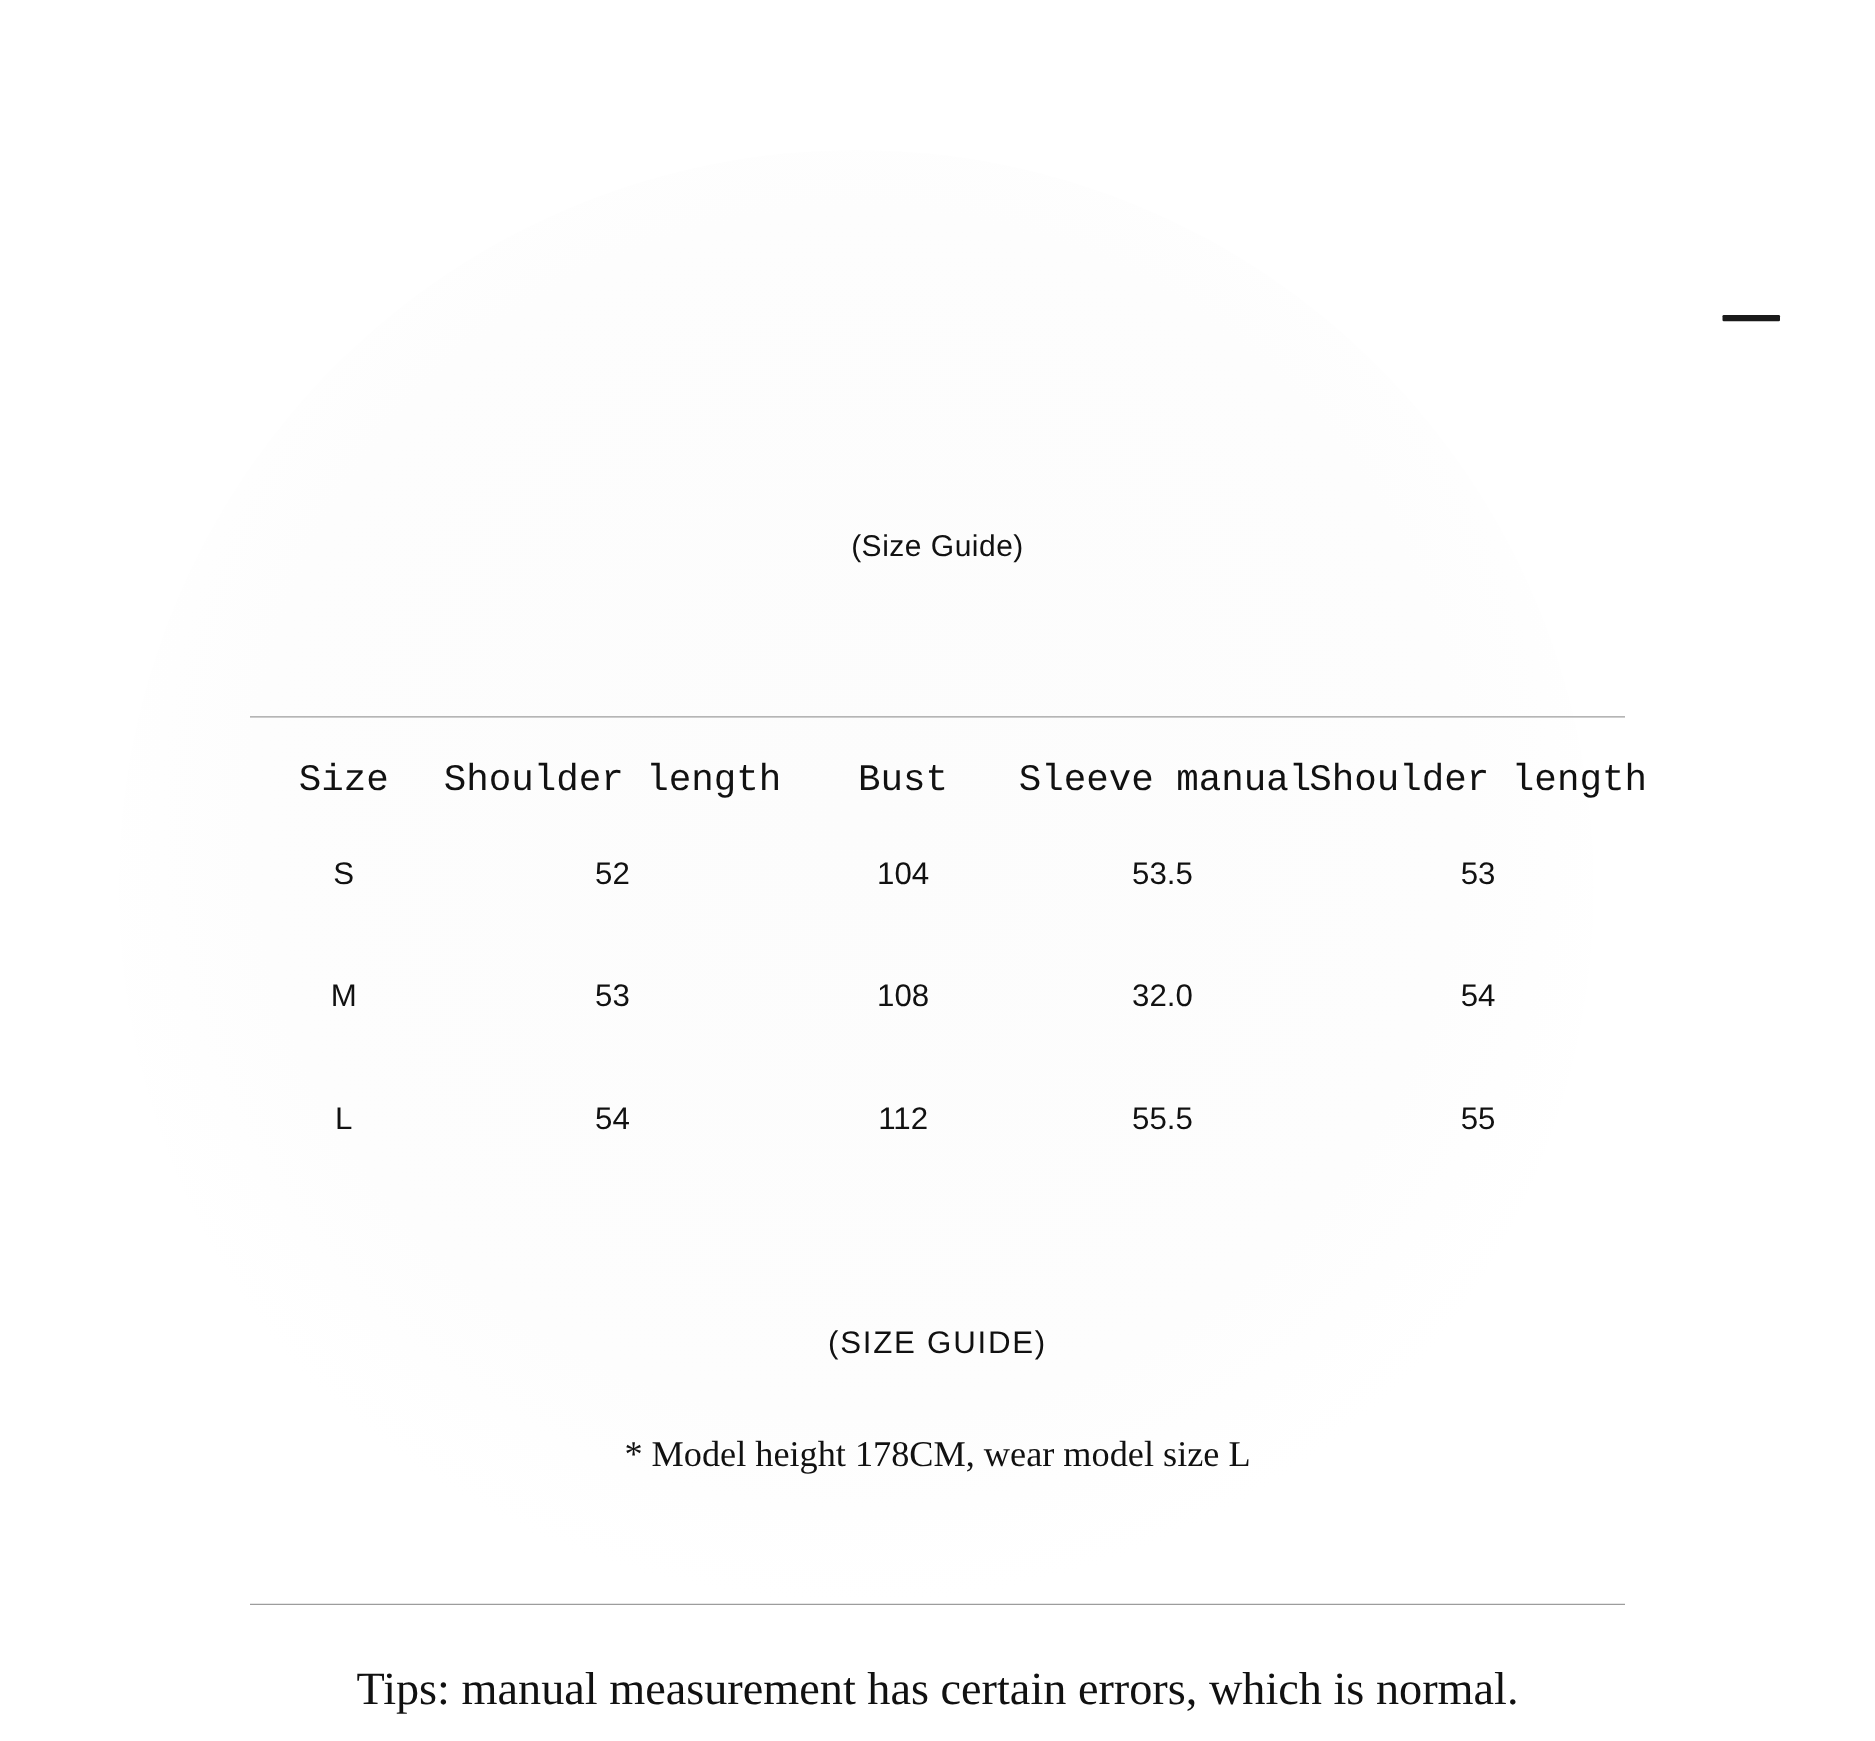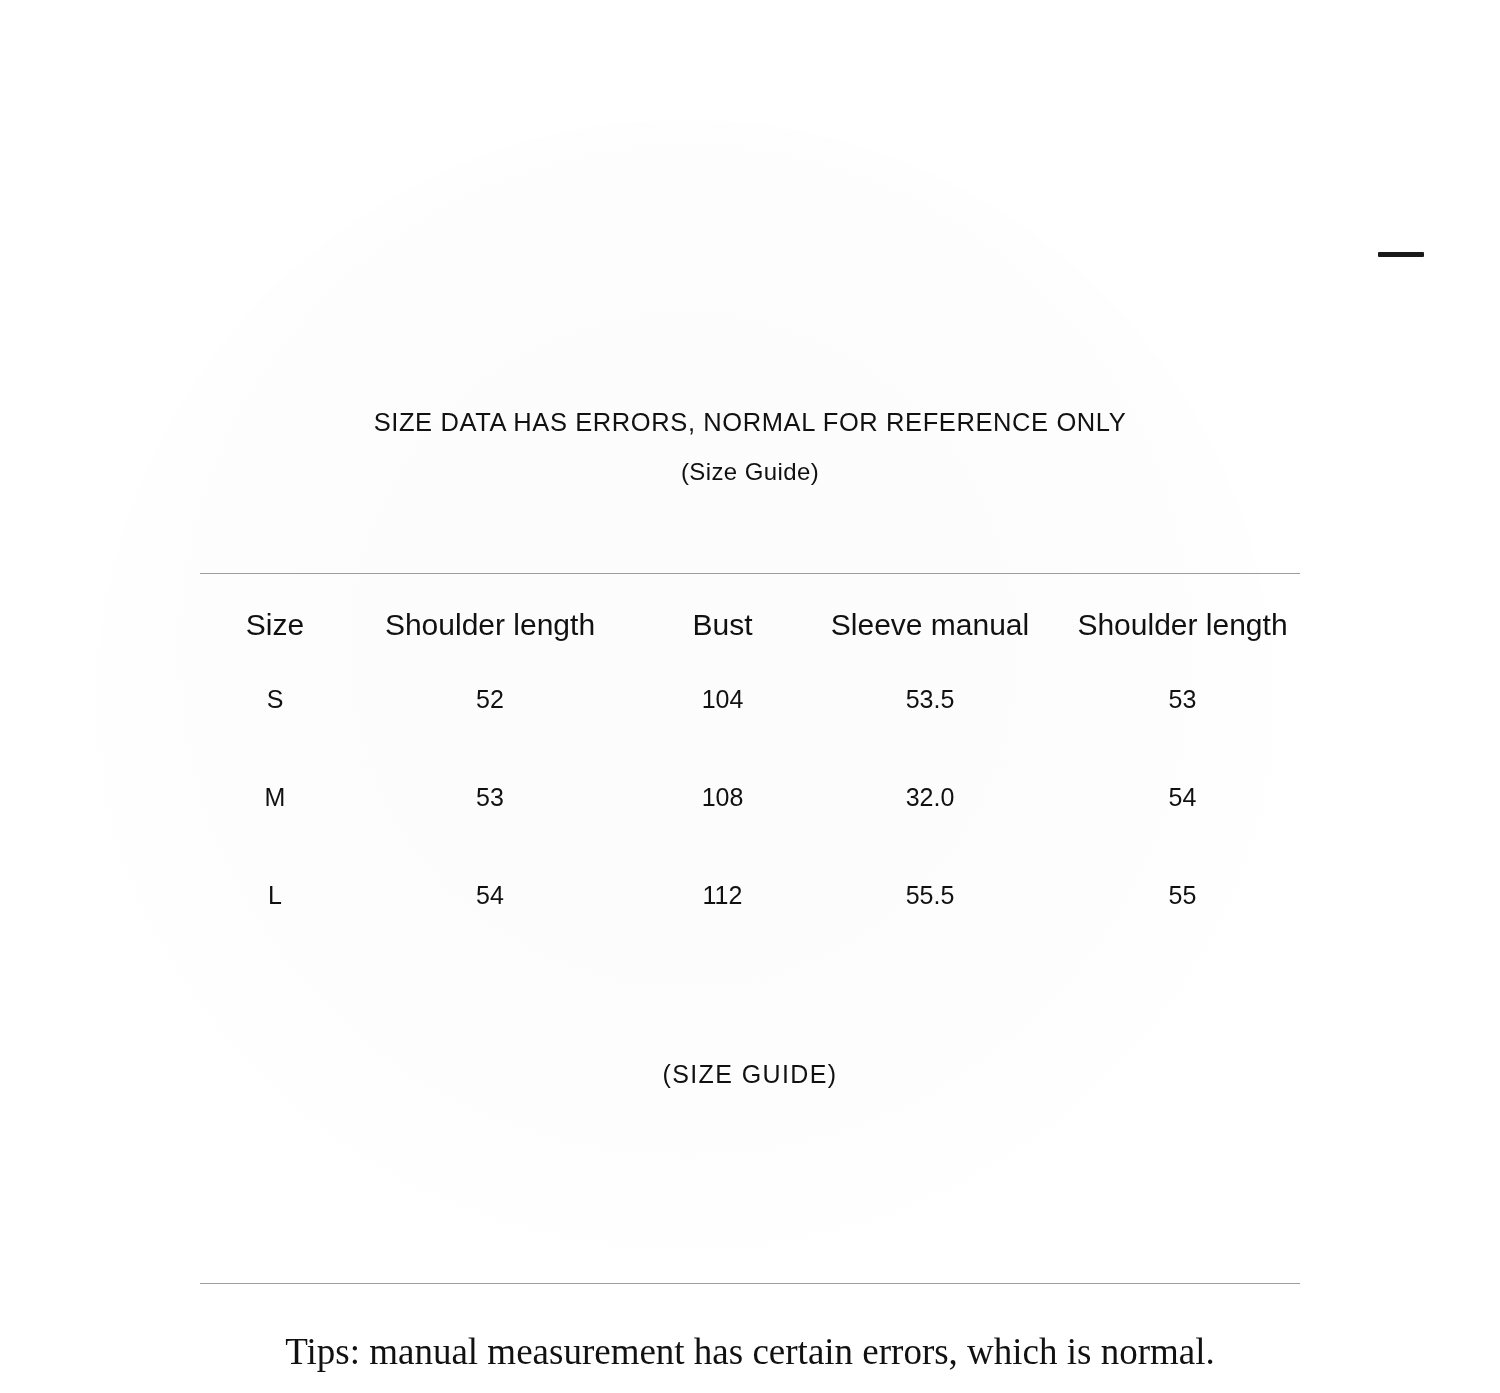--- a/index.html
+++ b/index.html
@@ -77,21 +77,21 @@
 
   table.size-table {
     position: absolute;
     left: 200px;
     top: 608px;
     width: 1120px;
     border-collapse: collapse;
     table-layout: fixed;
   }
   table.size-table th {
-    font-family: Liberation Sans, sans-serif;
+    font-family: Liberation Mono, monospace;
     font-weight: 400;
     font-size: 30px;
     color: #111111;
     text-align: center;
     padding: 0 0 8px 0;
     white-space: nowrap;
   }
   table.size-table td {
     font-family: "Liberation Sans", sans-serif;
     font-size: 25px;
@@ -143,21 +143,20 @@
 </head>
 <body>
 
 <div class="page">
 
   <div class="bg-wash"></div>
 
   <div class="dash-mark"></div>
 
   <div class="heading-block">
-    <div class="heading-main">SIZE DATA HAS ERRORS, NORMAL FOR REFERENCE ONLY</div>
     <div class="heading-sub">(Size Guide)</div>
   </div>
 
   <div class="rule rule-top"></div>
 
   <table class="size-table">
     <colgroup>
       <col class="col-size">
       <col class="col-shoulder">
       <col class="col-bust">
@@ -193,18 +192,19 @@
         <td>54</td>
         <td>112</td>
         <td>55.5</td>
         <td>55</td>
       </tr>
     </tbody>
   </table>
 
   <div class="guide-caption">(SIZE GUIDE)</div>
 
+  <div class="model-note">* Model height 178CM, wear model size L</div>
 
   <div class="rule rule-bottom"></div>
 
   <div class="tips-note">Tips: manual measurement has certain errors, which is normal.</div>
 
 </div>
 
 </body></html>

